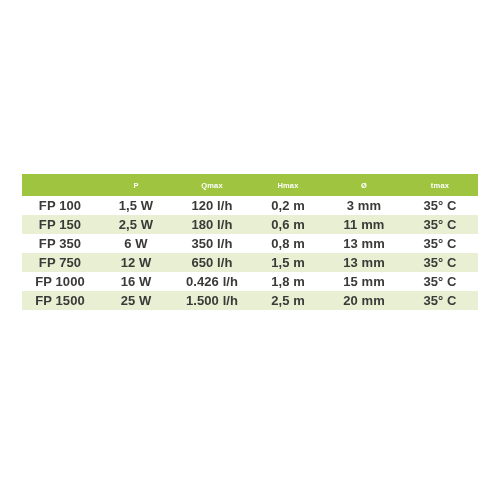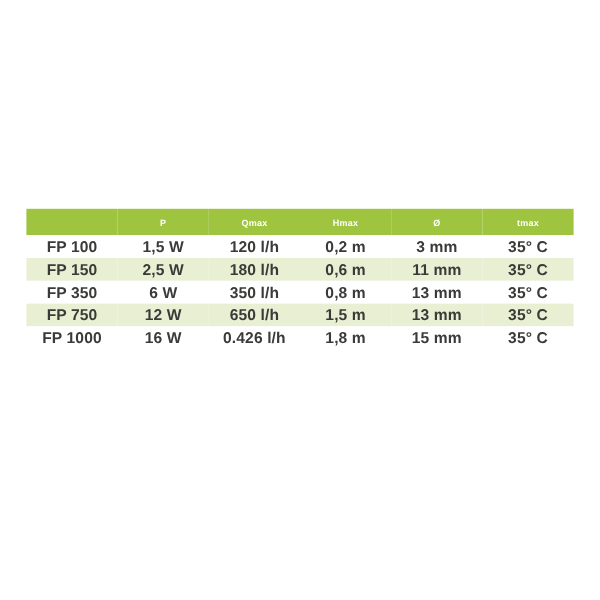--- a/index.html
+++ b/index.html
@@ -112,15 +112,23 @@
         <td>35° C</td>
       </tr>
       <tr class="data-row row-odd">
         <td>FP 1000</td>
         <td>16 W</td>
         <td>0.426 l/h</td>
         <td>1,8 m</td>
         <td>15 mm</td>
         <td>35° C</td>
       </tr>
+      <tr class="data-row row-even">
+        <td>FP 1500</td>
+        <td>25 W</td>
+        <td>1.500 l/h</td>
+        <td>2,5 m</td>
+        <td>20 mm</td>
+        <td>35° C</td>
+      </tr>
     </tbody>
   </table>
 </div>
 
 </body></html>

